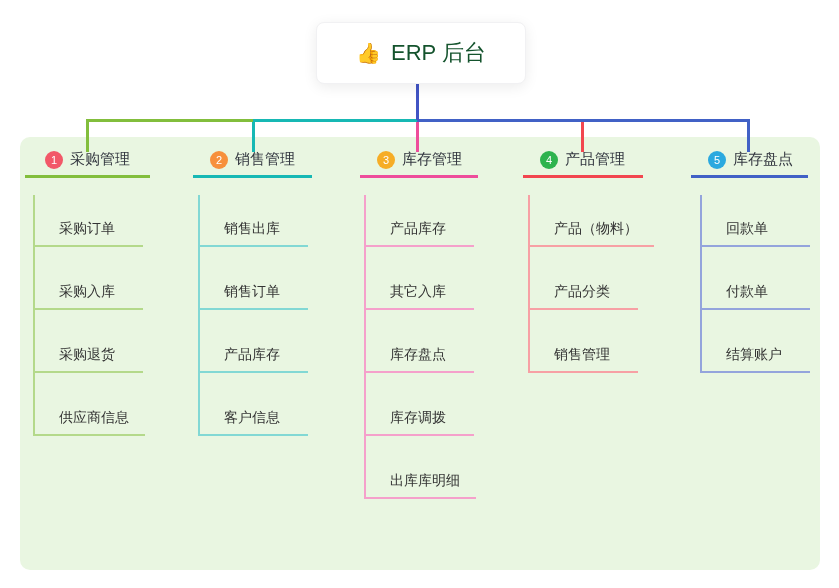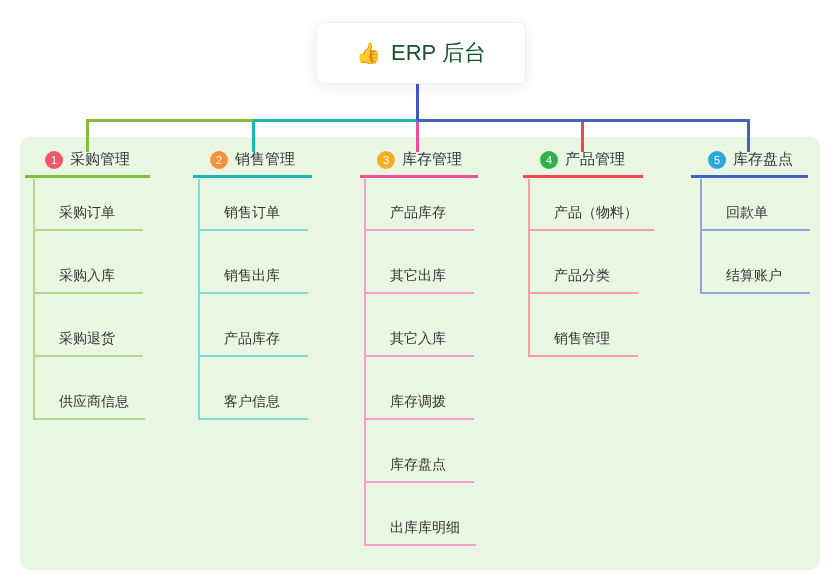--- a/index.html
+++ b/index.html
@@ -50,21 +50,21 @@
     width:18px;height:18px;border-radius:50%;background:var(--badge);
     color:#fff;font-size:11px;line-height:18px;text-align:center;
     flex:0 0 18px;
   }
   .branch-label{font-size:15px;color:#333740;white-space:nowrap;}
   .underline{
     position:absolute;left:var(--ux);top:175px;width:var(--uw);height:3px;
     background:var(--c);
   }
   .branch ul{
-    position:absolute;left:var(--tx);top:179px;margin:0;padding:0;
+    position:absolute;left:var(--tx);top:195px;margin:0;padding:0;
     list-style:none;border-left:2px solid var(--cc);
   }
   .branch li{
     height:63px;box-sizing:border-box;display:flex;align-items:flex-end;
     padding:0 16px 7px 24px;border-bottom:2px solid var(--cc);
     width:max-content;min-width:108px;
     font-size:14px;color:#333;white-space:nowrap;cursor:pointer;
   }
   .branch li:first-child{height:52px;}
 
@@ -110,39 +110,38 @@
       </ul>
   </section>
 
   <section class="branch b2" style="--c: #17b8b4; --cc: #82d8d4; --badge: #f7903c;">
     <div class="head">
       <span class="badge">2</span>
       <span class="branch-label">销售管理</span>
     </div>
     <div class="underline"></div>
     <ul>
+        <li>销售出库</li>
         <li>销售订单</li>
-        <li>销售出库</li>
         <li>产品库存</li>
         <li>客户信息</li>
       </ul>
   </section>
 
   <section class="branch b3" style="--c: #ee4d9b; --cc: #f5a0cb; --badge: #f6ad26;">
     <div class="head">
       <span class="badge">3</span>
       <span class="branch-label">库存管理</span>
     </div>
     <div class="underline"></div>
     <ul>
         <li>产品库存</li>
-        <li>其它出库</li>
         <li>其它入库</li>
+        <li>库存盘点</li>
         <li>库存调拨</li>
-        <li>库存盘点</li>
         <li>出库库明细</li>
       </ul>
   </section>
 
   <section class="branch b4" style="--c: #f2464f; --cc: #f7a0a4; --badge: #2eb34e;">
     <div class="head">
       <span class="badge">4</span>
       <span class="branch-label">产品管理</span>
     </div>
     <div class="underline"></div>
@@ -154,17 +153,18 @@
   </section>
 
   <section class="branch b5" style="--c: #4161c6; --cc: #94a4dc; --badge: #2ba9df;">
     <div class="head">
       <span class="badge">5</span>
       <span class="branch-label">库存盘点</span>
     </div>
     <div class="underline"></div>
     <ul>
         <li>回款单</li>
+        <li>付款单</li>
         <li>结算账户</li>
       </ul>
   </section>
 
 </div>
 
 </body></html>

